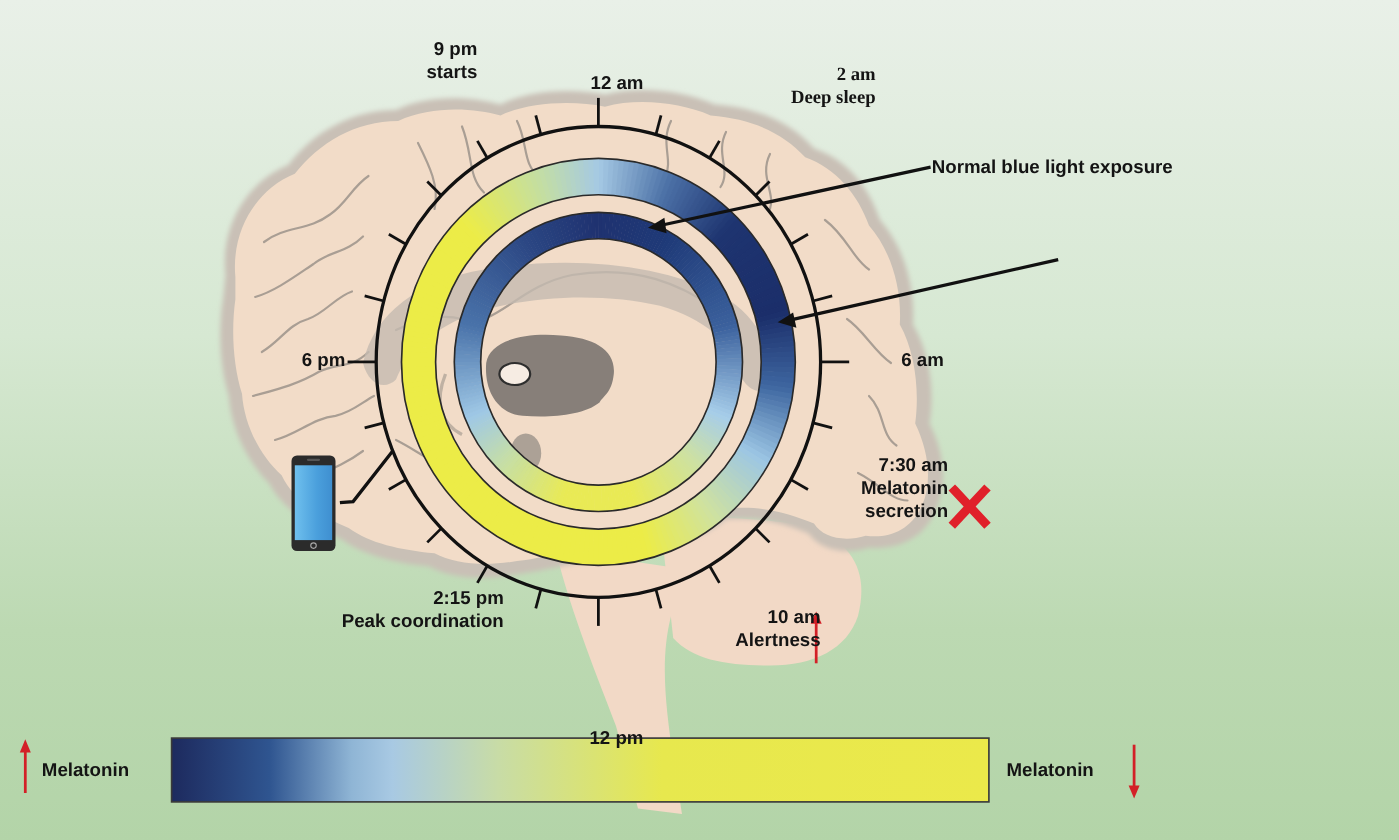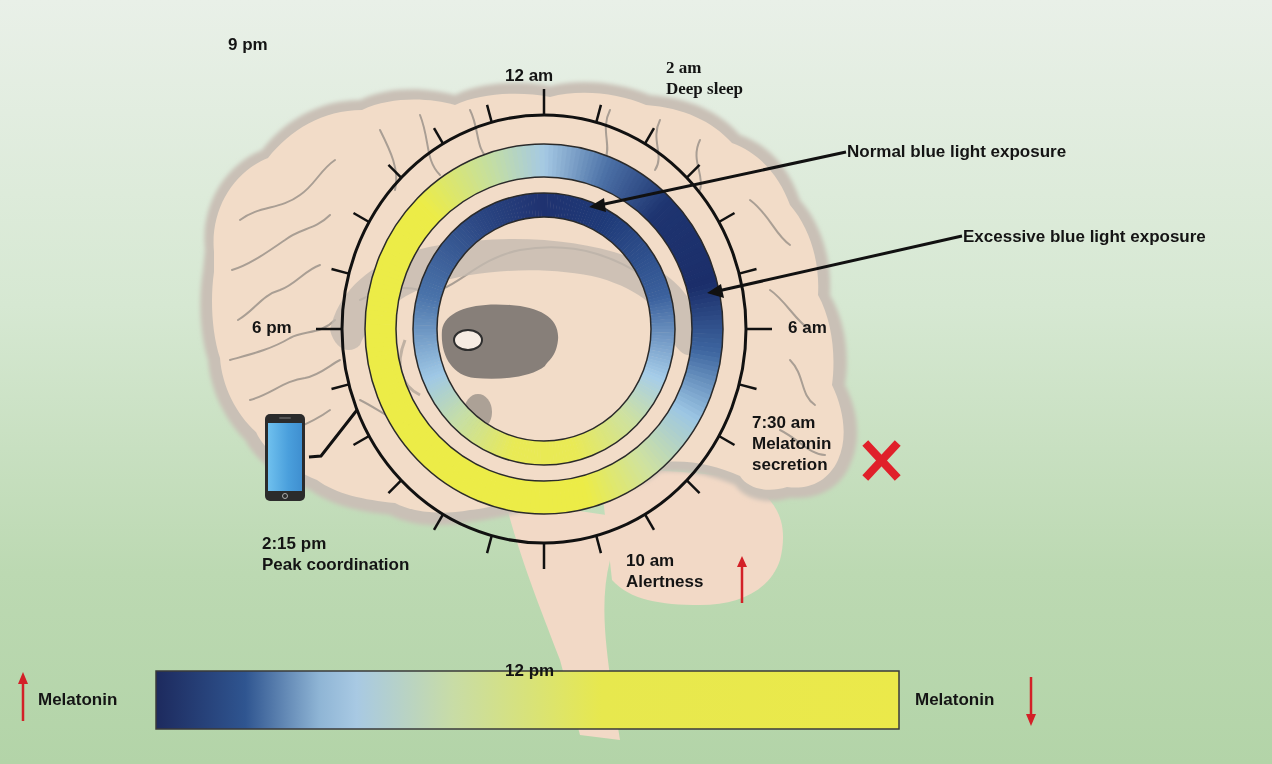--- a/index.html
+++ b/index.html
@@ -5,21 +5,21 @@
   html, body { margin: 0; padding: 0; }
   body {
     width: 1272px; height: 764px; overflow: hidden; position: relative;
     background: linear-gradient(to bottom, #e9f0e8 0%, #d6e8d2 40%, #bcd9b2 75%, #b3d4a8 100%);
     font-family: "Liberation Sans", "DejaVu Sans", sans-serif;
     color: #111;
   }
   #stage { position: absolute; left: 0; top: 0; width: 1272px; height: 764px; }
   .lbl {
     position: absolute; font-weight: bold; font-size: 17px; line-height: 21px;
-    text-align: left; white-space: nowrap; color: #141414;
+    text-align: right; white-space: nowrap; color: #141414;
   }
   .lbl div { display: block; }
   .phone {
     position: absolute; left: 265px; top: 414px; width: 40px; height: 87px;
     background: #2b2b2b; border-radius: 5px; box-sizing: border-box;
   }
   .phone .screen {
     position: absolute; left: 3px; top: 9px; width: 34px; height: 68px;
     background: linear-gradient(to right, #6fc0ee, #4a9fdc 60%, #3f8fd0);
   }
@@ -643,20 +643,21 @@
   </svg>
 
   <div class="phone">
     <div class="speaker"></div>
     <div class="screen"></div>
     <div class="home"></div>
   </div>
 
   <div class="lbl" style="left:228px;top:34px;width:206px;">
     <div>9 pm</div>
+    <div>starts</div>
   </div>
   <div class="lbl" style="left:505px;top:65px;width:80px;">
     <div>12 am</div>
   </div>
   <div class="lbl" style="left:666px;top:57px;width:130px;font-family:Liberation Serif, serif;">
     <div>2 am</div>
     <div>Deep sleep</div>
   </div>
   <div class="lbl" style="left:788px;top:317px;width:70px;">
     <div>6 am</div>
@@ -675,17 +676,16 @@
   </div>
   <div class="lbl" style="left:262px;top:533px;width:196px;">
     <div>2:15 pm</div>
     <div>Peak coordination</div>
   </div>
   <div class="lbl" style="left:252px;top:317px;width:62px;">
     <div>6 pm</div>
   </div>
 
   <div class="lbl" style="left:847px;top:141px;text-align:right;">Normal blue light exposure</div>
-  <div class="lbl" style="left:963px;top:226px;text-align:left;">Excessive blue light exposure</div>
 
   <div class="lbl" style="left:38px;top:689px;text-align:left;">Melatonin</div>
   <div class="lbl" style="left:915px;top:689px;text-align:left;">Melatonin</div>
 </div>
 
 </body></html>

